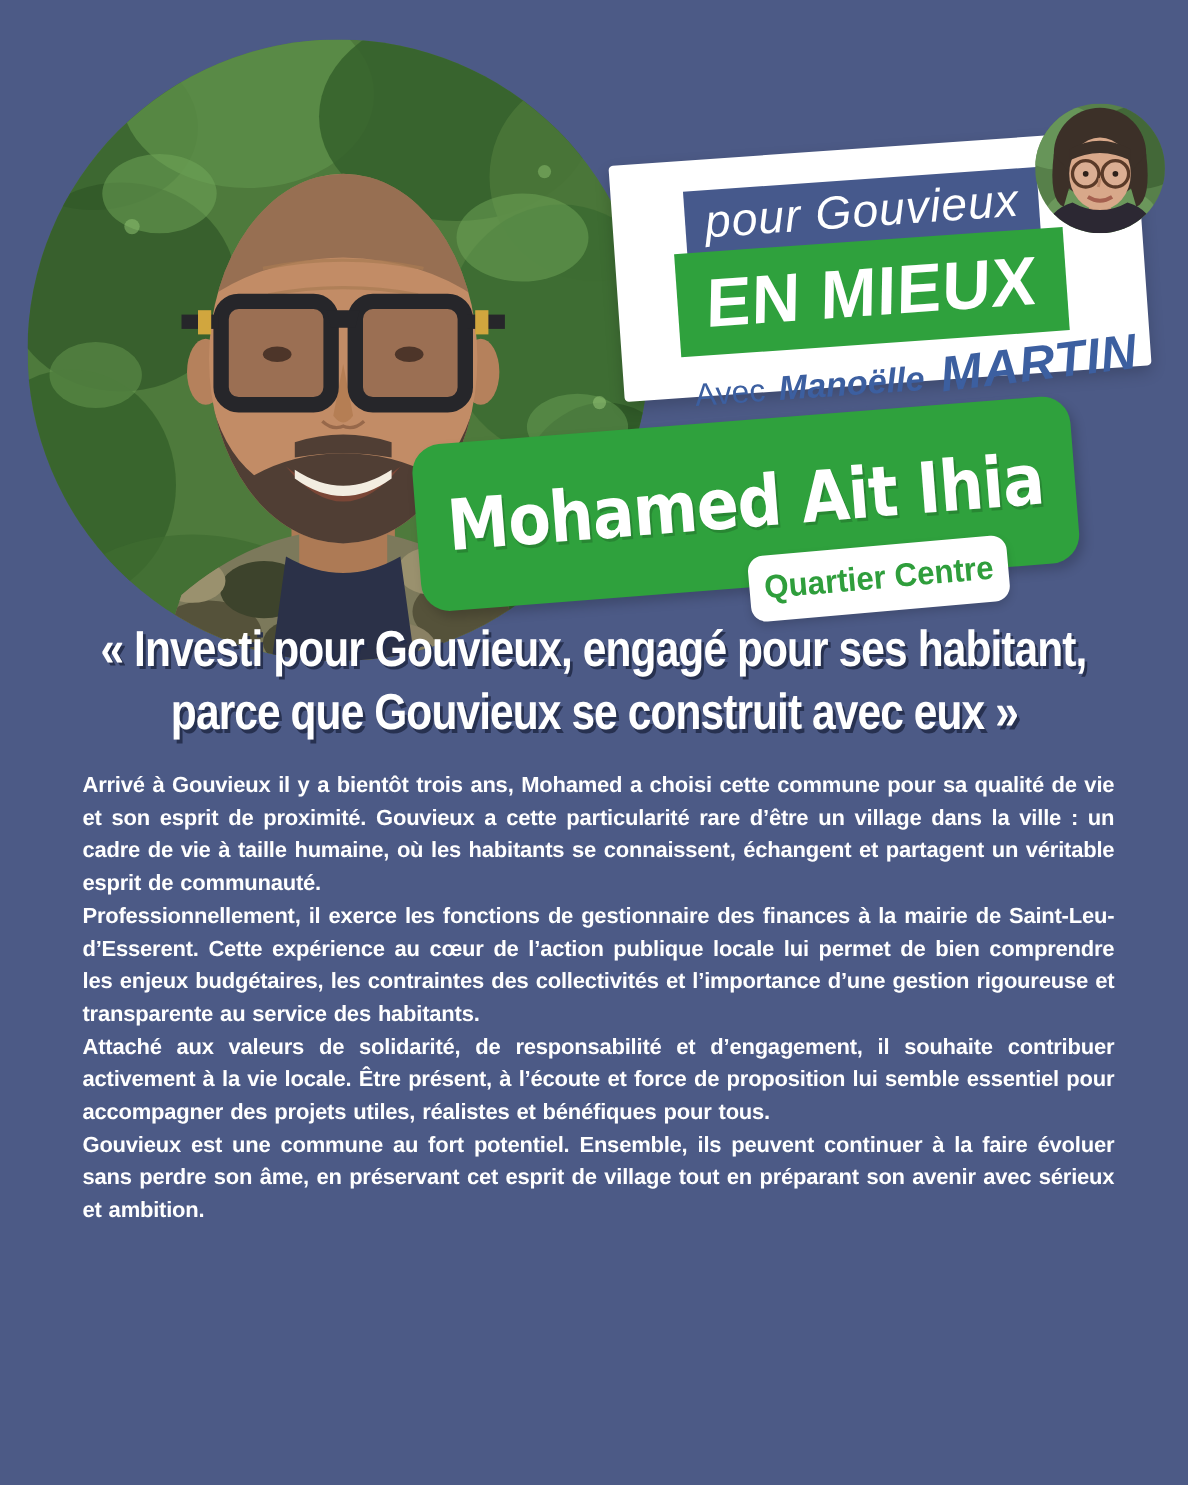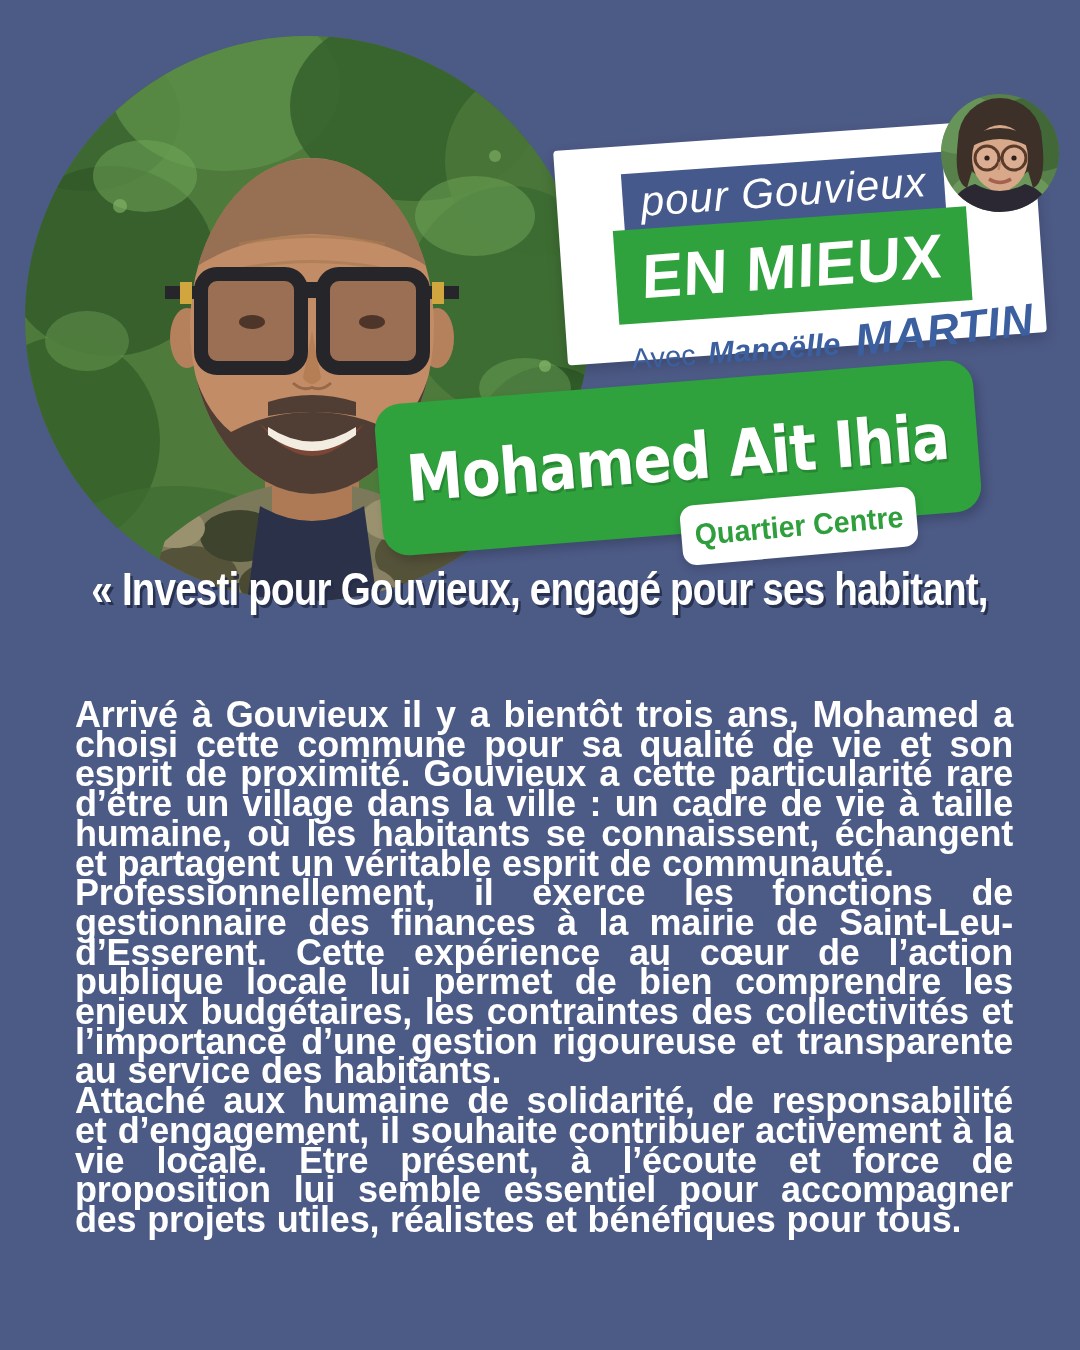--- a/index.html
+++ b/index.html
@@ -83,21 +83,21 @@
   .quote .quote-line span{
     display:inline-block;font-size:46px;font-weight:700;letter-spacing:-1px;
     transform:scaleX(0.84);white-space:nowrap;
     text-shadow:3px 3px 0 rgba(35,44,74,0.9);
   }
   
   .bio{
     position:absolute;left:75px;top:700px;width:938px;color:#ffffff;
   }
   .bio p{
-    margin:0;font-size:36px;font-weight:700;line-height:29.7px;
+    margin:0;font-size:20px;font-weight:700;line-height:29.7px;
     text-align:justify;letter-spacing:-0.2px;word-spacing:1px;
   }
 </style>
 </head>
 <body>
 
 <div class="poster">
 
   <div class="main-photo">
     <svg viewBox="0 0 565 565" width="565" height="565">
@@ -213,21 +213,25 @@
   </div>
 
   <div class="district-badge">
     <span>Quartier Centre</span>
   </div>
 
   <div class="quote">
     <div class="quote-line">
       <span>« Investi pour Gouvieux, engagé pour ses habitant,</span>
     </div>
+    <div class="quote-line">
+      <span>parce que Gouvieux se construit avec eux »</span>
+    </div>
   </div>
 
   <div class="bio">
     <p>Arrivé à Gouvieux il y a bientôt trois ans, Mohamed a choisi cette commune pour sa qualité de vie et son esprit de proximité. Gouvieux a cette particularité rare d’être un village dans la ville : un cadre de vie à taille humaine, où les habitants se connaissent, échangent et partagent un véritable esprit de communauté.</p>
     <p>Professionnellement, il exerce les fonctions de gestionnaire des finances à la mairie de Saint-Leu-d’Esserent. Cette expérience au cœur de l’action publique locale lui permet de bien comprendre les enjeux budgétaires, les contraintes des collectivités et l’importance d’une gestion rigoureuse et transparente au service des habitants.</p>
-    <p>Attaché aux humaine de solidarité, de responsabilité et d’engagement, il souhaite contribuer activement à la vie locale. Être présent, à l’écoute et force de proposition lui semble essentiel pour accompagner des projets utiles, réalistes et bénéfiques pour tous.</p>
+    <p>Attaché aux valeurs de solidarité, de responsabilité et d’engagement, il souhaite contribuer activement à la vie locale. Être présent, à l’écoute et force de proposition lui semble essentiel pour accompagner des projets utiles, réalistes et bénéfiques pour tous.</p>
+    <p>Gouvieux est une commune au fort potentiel. Ensemble, ils peuvent continuer à la faire évoluer sans perdre son âme, en préservant cet esprit de village tout en préparant son avenir avec sérieux et ambition.</p>
   </div>
 
 </div>
 
 </body></html>

